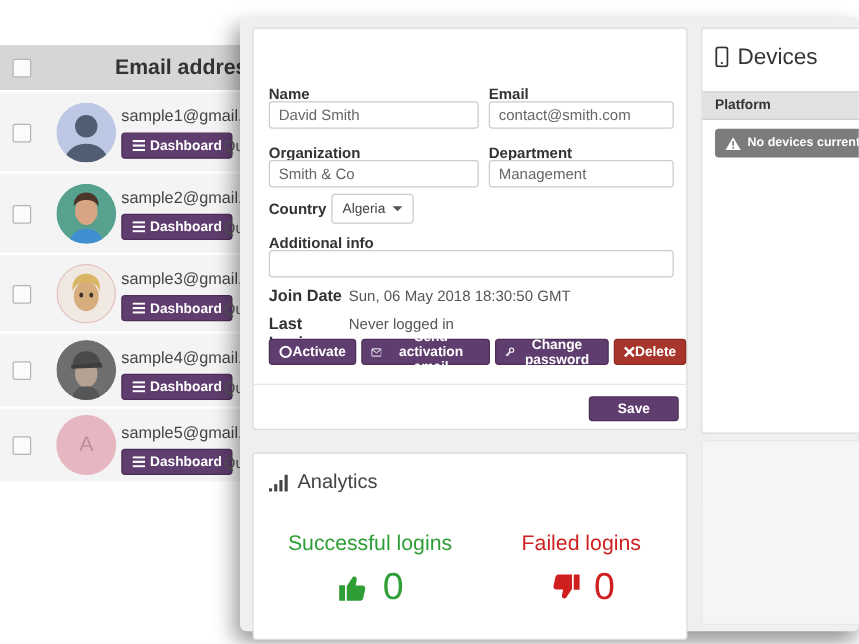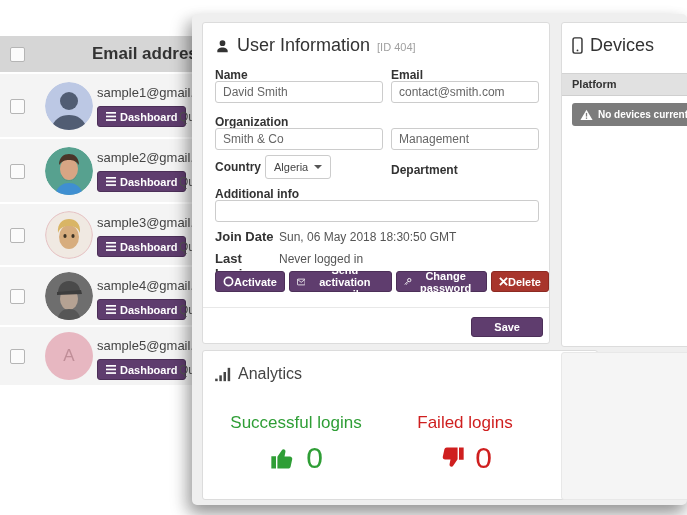--- a/index.html
+++ b/index.html
@@ -181,36 +181,29 @@
         </svg>
       <span>Dashboard</span>
     </button>
     <span class="quick">Qui</span>
   </div>
 </div>
 
 <div class="modal">
 
   <div class="card" style="left:10px;top:8px;width:346px;height:320px;">
-    <div class="card-title">
-      <svg width="15" height="16" viewBox="0 0 24 24" style="align-self:center;">
-        <path d="M12 12a4.6 4.6 0 1 0 0-9.2A4.6 4.6 0 0 0 12 12zm0 2.2c-4.4 0-8.3 2.3-8.3 5.3V22h16.6v-2.5c0-3-3.9-5.3-8.3-5.3z" fill="#333"></path>
-      </svg>
-      <span class="big">User Information</span>
-      <span class="idb">[ID 404]</span>
-    </div>
 
     <label class="lbl" style="left:12px;top:45px;">Name</label>
     <input class="inp" style="left: 12px; top: 58px; width: 152px;" value="David Smith">
     <label class="lbl" style="left:188px;top:45px;">Email</label>
     <input class="inp" style="left: 188px; top: 58px; width: 132px;" value="contact@smith.com">
 
     <label class="lbl" style="left:12px;top:92px;">Organization</label>
     <input class="inp" style="left: 12px; top: 105px; width: 152px;" value="Smith &amp; Co">
-    <label class="lbl" style="left:188px;top:92px;margin-top:48px;">Department</label>
+    <label class="lbl" style="left:188px;top:92px;">Department</label>
     <input class="inp" style="left: 188px; top: 105px; width: 132px;" value="Management">
 
     <label class="lbl" style="left:12px;top:137px;">Country</label>
     <div class="sel" style="left:62px;top:132px;">
       <span>Algeria</span>
       <span class="caret"></span>
     </div>
 
     <label class="lbl" style="left:12px;top:164px;">Additional info</label>
     <input class="inp" style="left: 12px; top: 177px; width: 308px;" value="">
@@ -252,21 +245,21 @@
         <span>Delete</span>
       </button>
     </div>
 
     <div class="footer-line"></div>
     <button class="btn purple save">
       <span>Save</span>
     </button>
   </div>
 
-  <div class="card" style="left:10px;top:336px;width:346px;height:148px;padding-left:48px;">
+  <div class="card" style="left:10px;top:348px;width:346px;height:148px;">
     <div class="an-title">
       <svg width="17" height="15" viewBox="0 0 20 18">
         <rect x="0" y="14" width="3" height="3" fill="#444"></rect>
         <rect x="5" y="10" width="3" height="7" fill="#444"></rect>
         <rect x="10" y="6" width="3" height="11" fill="#444"></rect>
         <rect x="15" y="1" width="3" height="16" fill="#444"></rect>
       </svg>
       <span>Analytics</span>
     </div>
 

